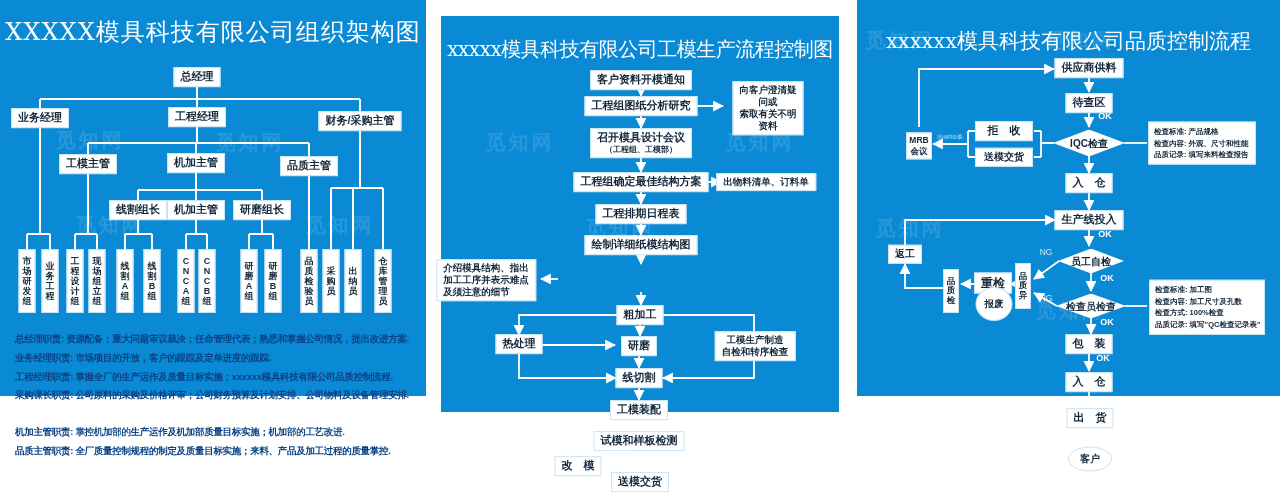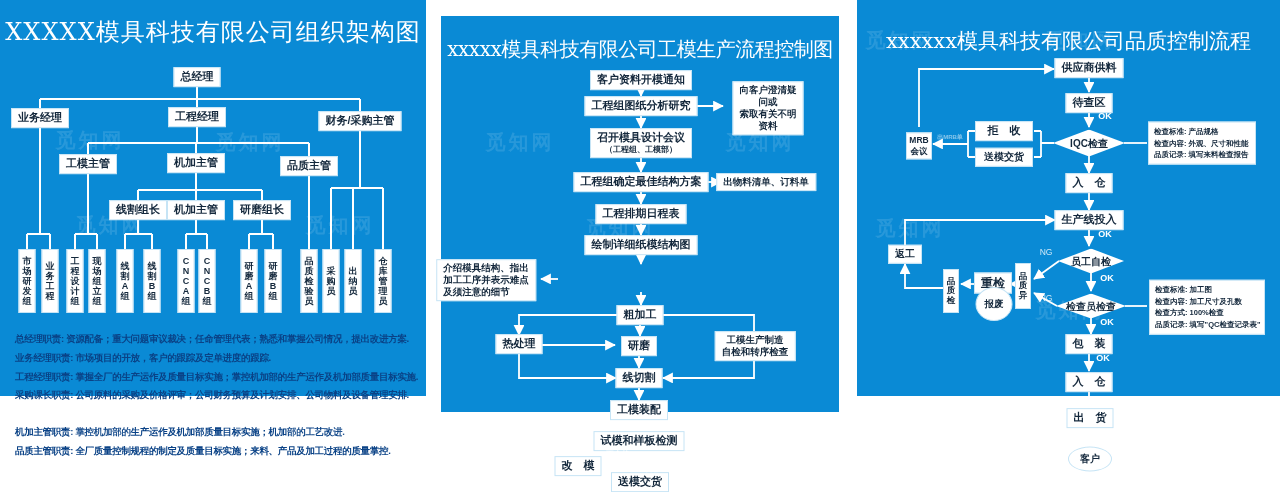--- a/index.html
+++ b/index.html
@@ -154,21 +154,21 @@
   <div class="box vbox" style="left:383px;top:281px">
       <span>仓
 库
 管
 理
 员</span>
     </div>
 
   <div class="duty" style="top:333px">总经理职责: 资源配备；重大问题审议裁决；任命管理代表；熟悉和掌握公司情况，提出改进方案.</div>
   <div class="duty" style="top:352px">业务经理职责: 市场项目的开放，客户的跟踪及定单进度的跟踪.</div>
-  <div class="duty" style="top:371px">工程经理职责: 掌握全厂的生产运作及质量目标实施；掌控机加部的生产运作及机加部质量目标实施.</div>
+  <div class="duty" style="top:371px">工程经理职责: 掌握全厂的生产运作及质量目标实施；xxxxxx模具科技有限公司品质控制流程.</div>
   <div class="duty" style="top:389px">采购课长职责: 公司原料的采购及价格评审；公司财务预算及计划安排、公司物料及设备管理安排.</div>
   <div class="duty" style="top:426px">机加主管职责: 掌控机加部的生产运作及机加部质量目标实施；机加部的工艺改进.</div>
   <div class="duty" style="top:445px">品质主管职责: 全厂质量控制规程的制定及质量目标实施；来料、产品及加工过程的质量掌控.</div>
 </div>
 
 <div class="panel" id="p2">
   <svg class="lines" width="398" height="492">
     <defs>
       <marker id="m2" markerWidth="7" markerHeight="7" refX="5.5" refY="3" orient="auto">
         <path d="M0,0 L6,3 L0,6 z" fill="#ffffff"></path>

